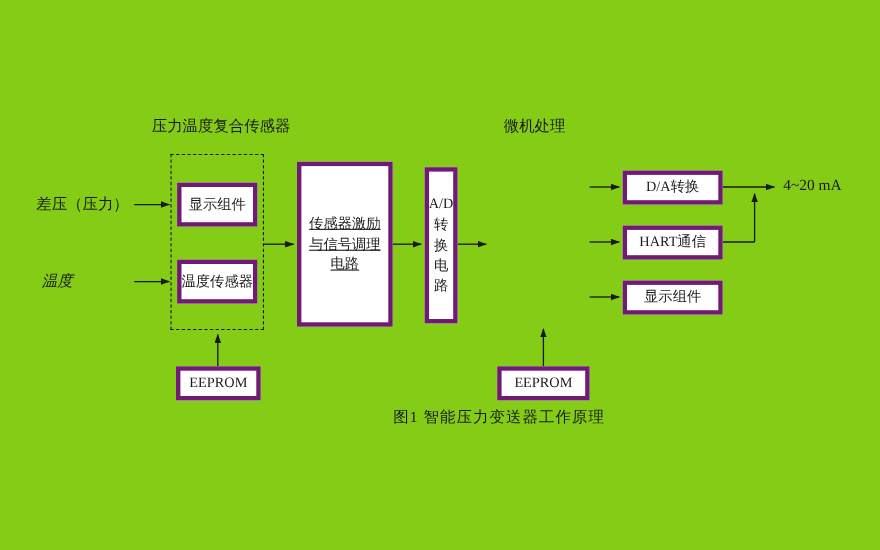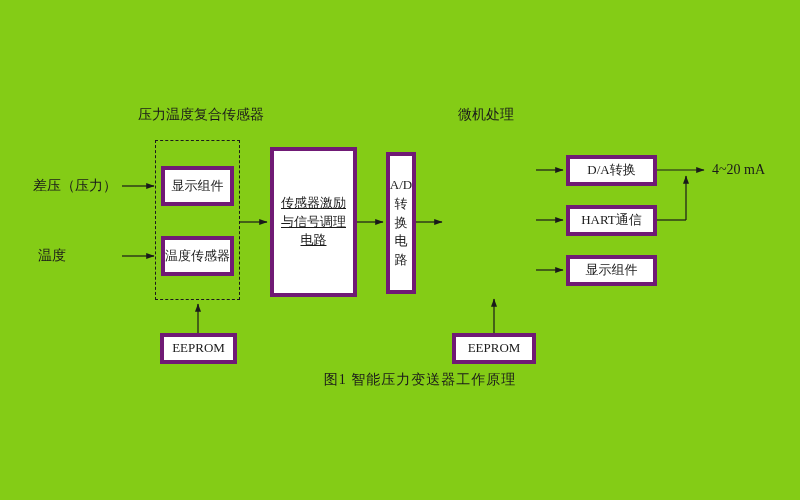--- a/index.html
+++ b/index.html
@@ -23,21 +23,21 @@
   .box.col{flex-direction:column;}
   .dashed{
     position:absolute;
     border:1px dashed #1a1a1a;
     background:transparent;
     box-sizing:border-box;
   }
   .caption{
     position:absolute;
     font-size:14px;letter-spacing:1px;
-    text-align:center;white-space:nowrap;
+    text-align:right;white-space:nowrap;
   }
   svg.wires{position:absolute;left:0;top:0;width:800px;height:500px;pointer-events:none;}
   .vline span{display:block;}
 </style>
 </head>
 <body>
 
 <div class="canvas">
 
   <svg class="wires" viewBox="0 0 800 500">
@@ -68,21 +68,21 @@
 
       <line x1="198" y1="333" x2="198" y2="304" marker-end="url(#arr)"></line>
       <line x1="494" y1="333" x2="494" y2="299" marker-end="url(#arr)"></line>
     </g>
   </svg>
 
   <div class="lbl" style="left:138px;top:106px;">压力温度复合传感器</div>
   <div class="lbl" style="left:458px;top:106px;">微机处理</div>
 
   <div class="lbl" style="left:33px;top:177px;text-align:center;">差压（压力）</div>
-  <div class="lbl" style="left:38px;top:247px;">温度</div>
+  <div class="lbl" style="left:38px;top:247px;font-style:italic;">温度</div>
 
   <div class="dashed" style="left:155px;top:140px;width:85px;height:160px;"></div>
 
   <div class="box" style="left:161px;top:166px;width:73px;height:40px;">
     <span>显示组件</span>
   </div>
 
   <div class="box" style="left:161px;top:236px;width:73px;height:40px;justify-content:flex-end;">
     <span>温度传感器</span>
   </div>

